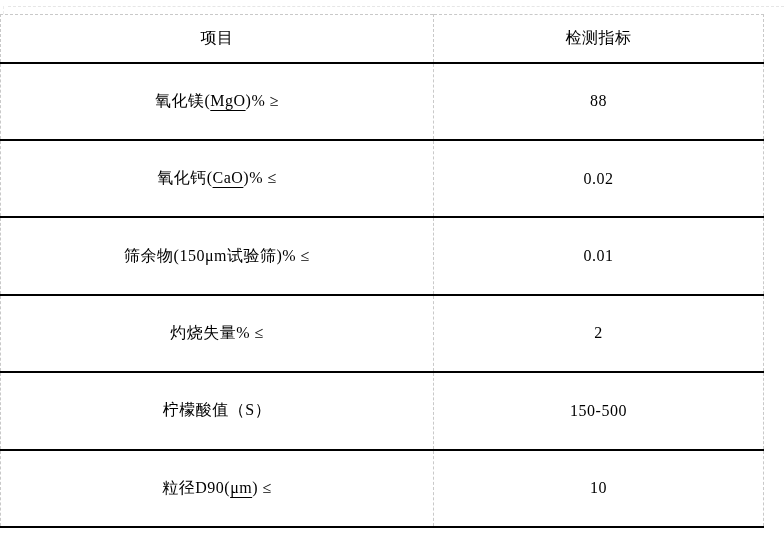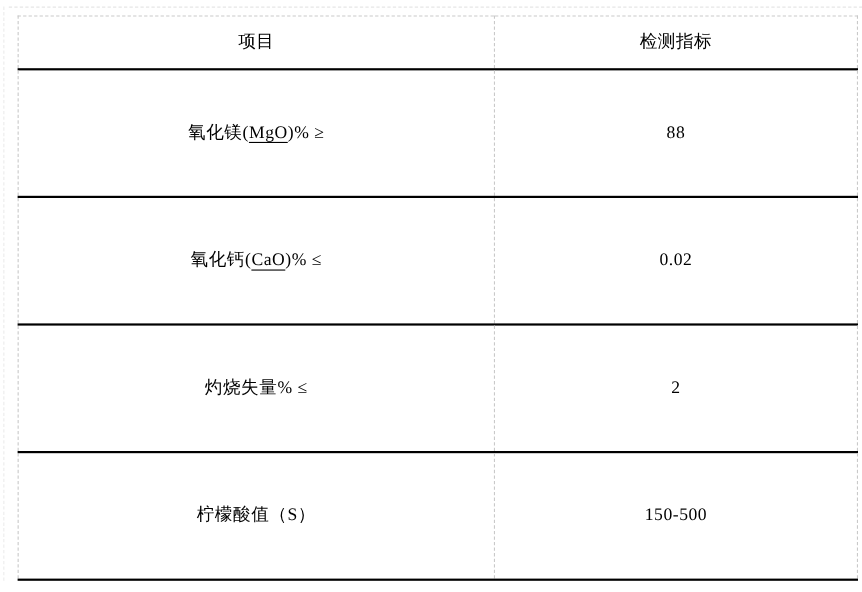--- a/index.html
+++ b/index.html
@@ -16,21 +16,21 @@
   .edge-artifact-top {
     position: absolute; left: 8px; top: 6px; width: 776px; height: 0;
     border-top: 1px dashed #e6e6e6;
   }
   .edge-artifact-left {
     position: absolute; left: 3px; top: 6px; width: 0; height: 522px;
     border-left: 1px dashed #ececec;
   }
   table.spec {
     position: absolute;
-    left: 16px; top: 14px;
+    left: 0; top: 14px;
     width: 763px; height: 514px;
     border-collapse: collapse;
     table-layout: fixed;
     background: #ffffff;
     border-top: 1px dashed #c9c9c9;
     border-left: 1px dashed #c9c9c9;
     border-right: 1px dashed #c9c9c9;
     border-bottom: 2px solid #000000;
   }
   .spec col.c1 { width: 433px; }
@@ -82,22 +82,30 @@
     <tbody>
       <tr>
         <td><span>氧化镁(</span><span class="misspell">MgO</span><span>)% ≥</span></td>
         <td><span>88</span></td>
       </tr>
       <tr>
         <td><span>氧化钙(</span><span class="misspell">CaO</span><span>)% ≤</span></td>
         <td><span>0.02</span></td>
       </tr>
       <tr>
+        <td><span>筛余物(150μm试验筛)% ≤</span><span class="misspell"></span><span></span></td>
+        <td><span>0.01</span></td>
+      </tr>
+      <tr>
         <td><span>灼烧失量% ≤</span><span class="misspell"></span><span></span></td>
         <td><span>2</span></td>
       </tr>
       <tr>
         <td><span>柠檬酸值（S）</span><span class="misspell"></span><span></span></td>
         <td><span>150-500</span></td>
       </tr>
+      <tr>
+        <td><span>粒径D90(</span><span class="misspell">μm</span><span>) ≤</span></td>
+        <td><span>10</span></td>
+      </tr>
     </tbody>
   </table>
 </div>
 
 </body></html>

